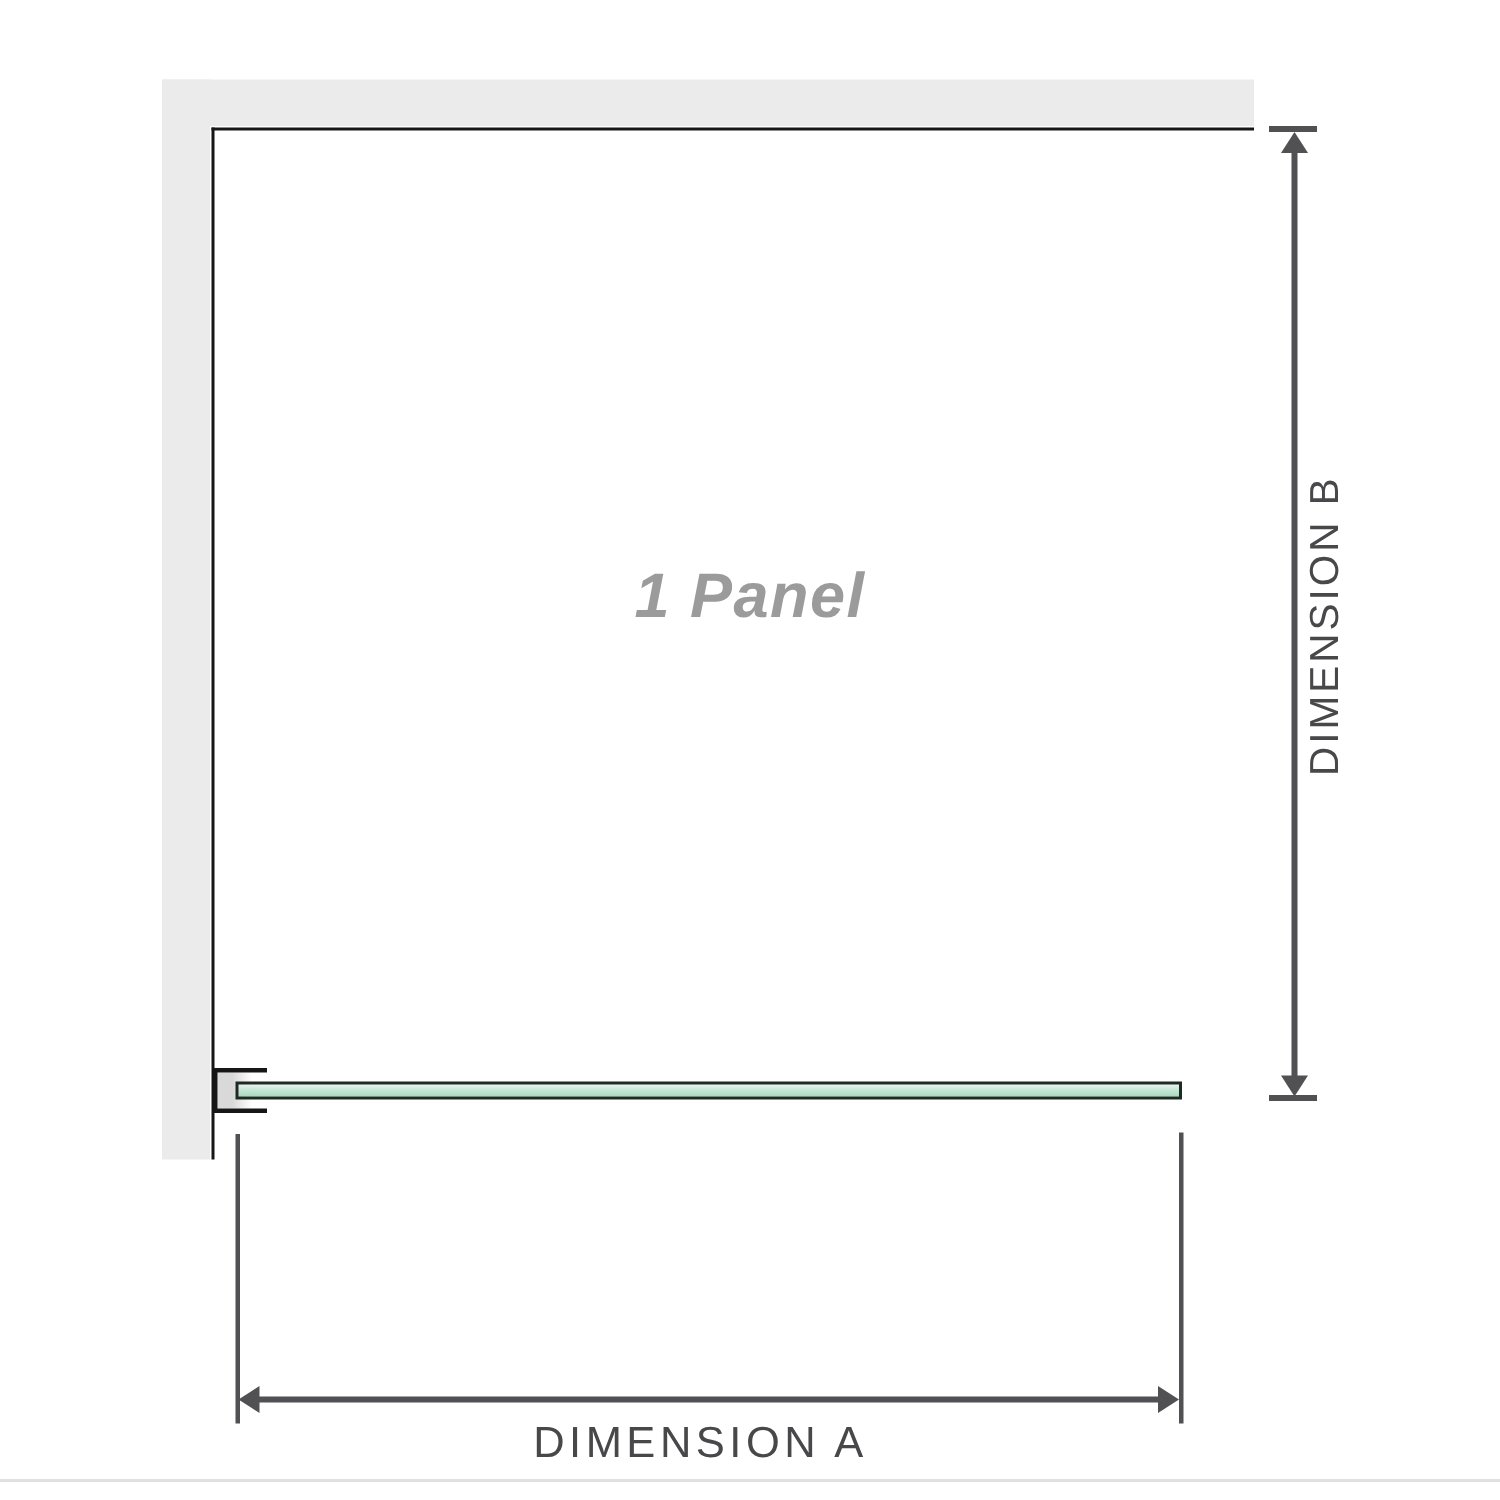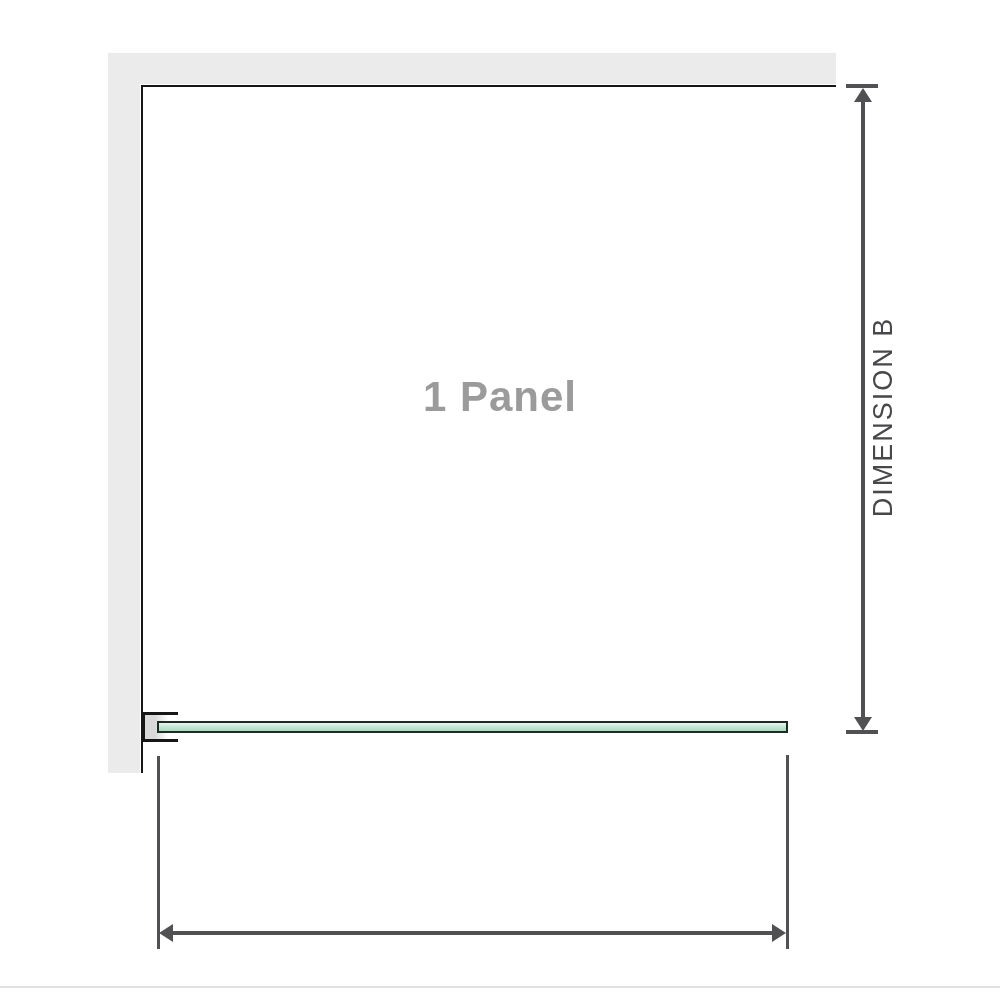--- a/index.html
+++ b/index.html
@@ -34,20 +34,21 @@
     left: 141px; top: 85px; width: 2px; height: 688px;
     background: var(--wall-edge, #161616);
   }
 
   
   .panel-label {
     left: 250px; top: 370px; width: 500px; height: 56px;
     text-align: center;
     font-size: 42px;
     line-height: 54px;
+    font-style: italic;
     font-weight: bold;
     letter-spacing: 1px;
     color: var(--panel-text, #9b9b9b);
   }
 
   
   .bracket {
     left: 142px; top: 712px; width: 33px; height: 24px;
     border: 3px solid var(--wall-edge, #161616);
     border-right: none;
@@ -154,16 +155,17 @@
   <div class="abs dim-line-v"></div>
   <div class="abs arrow arrow-up"></div>
   <div class="abs arrow arrow-down"></div>
   <div class="abs dim-b-label">DIMENSION B</div>
 
   <div class="abs dim-ext-left"></div>
   <div class="abs dim-ext-right"></div>
   <div class="abs dim-line-h"></div>
   <div class="abs arrow arrow-left"></div>
   <div class="abs arrow arrow-right"></div>
+  <div class="abs dim-a-label">DIMENSION A</div>
 
   <div class="abs baseline"></div>
 
 </div>
 
 </body></html>

